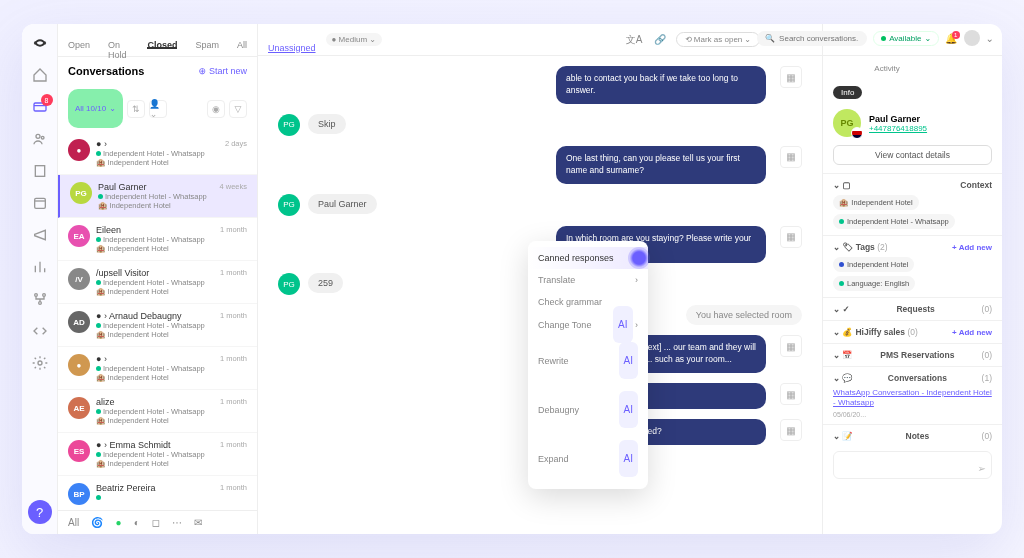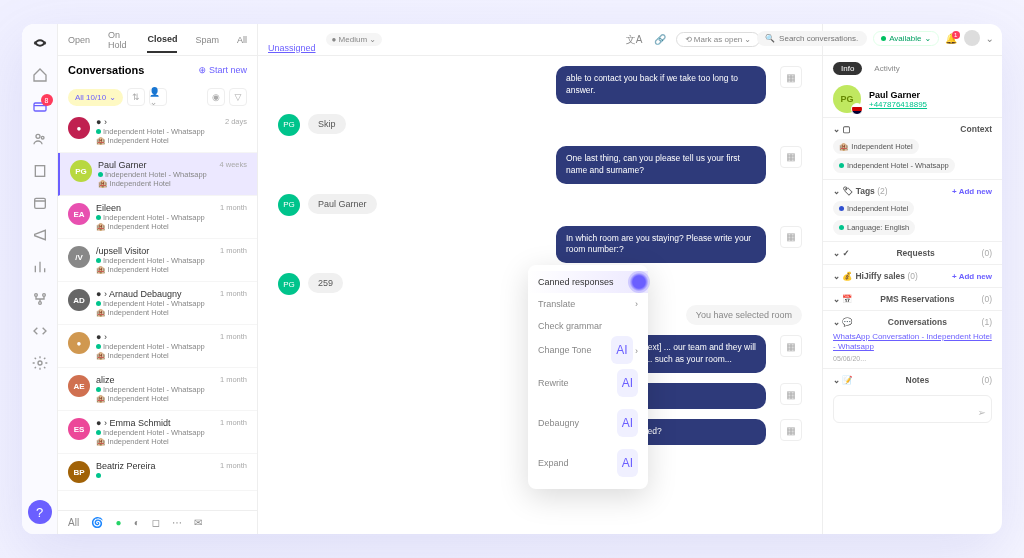--- a/index.html
+++ b/index.html
@@ -6,28 +6,28 @@
 body { background: linear-gradient(135deg, #f0f0ff, #f5f5ff); display: flex; align-items: center; justify-content: center; min-height: 558px; padding: 20px; }
 .app { width: 980px; height: 510px; background: #fff; border-radius: 12px; box-shadow: 0 20px 60px rgba(100,100,200,0.15); display: flex; overflow: hidden; font-size: 10px; }
 .rail { width: 36px; background: #fafaff; border-right: 1px solid #eee; display: flex; flex-direction: column; align-items: center; padding: 10px 0; gap: 14px; }
 .rail-icon { width: 18px; height: 18px; color: #999; display: flex; align-items: center; justify-content: center; position: relative; cursor: pointer; }
 .rail-icon.active { color: #6b5fff; }
 .rail-icon .badge { position: absolute; top: -4px; right: -4px; background: #ff3b5c; color: #fff; font-size: 7px; border-radius: 50%; width: 12px; height: 12px; display: flex; align-items: center; justify-content: center; }
 .rail-icon svg { width: 16px; height: 16px; }
 .rail-spacer { flex: 1; }
 .help-btn { width: 24px; height: 24px; background: #6b5fff; border-radius: 50%; color: #fff; display: flex; align-items: center; justify-content: center; font-size: 13px; cursor: pointer; }
 .convos { width: 200px; border-right: 1px solid #eee; display: flex; flex-direction: column; }
-.top-tabs { height: 32px; display: flex; align-items: center; padding: 4px 10px; border-bottom: 1px solid #eee; gap: 18px; font-size: 9px; color: #888; }
+.top-tabs { height: 32px; display: flex; padding: 16px 10px; border-bottom: 1px solid #eee; gap: 18px; font-size: 9px; color: #888; }
 .top-tabs span { cursor: pointer; }
 .top-tabs .active { color: #333; font-weight: 600; border-bottom: 2px solid #333; padding-bottom: 7px; margin-bottom: -8px; }
 .convos-header { display: flex; align-items: center; justify-content: space-between; padding: 8px 10px; }
 .convos-header h3 { font-size: 11px; font-weight: 600; }
 .start-new { color: #6b5fff; font-size: 9px; display: flex; align-items: center; gap: 3px; cursor: pointer; }
 .filters { display: flex; padding: 4px 10px; gap: 4px; align-items: center; }
-.pill { background: #fef9c3; color: #6b5fff; padding: 4px 7px; border-radius: 10px; font-size: 8px; display: flex; align-items: center; gap: 3px; cursor: pointer; }
+.pill { background: #86efac; color: #6b5fff; padding: 15px 7px; border-radius: 10px; font-size: 8px; display: flex; align-items: center; gap: 3px; cursor: pointer; }
 .mini-btn { width: 18px; height: 18px; border: 1px solid #eee; border-radius: 4px; display: flex; align-items: center; justify-content: center; font-size: 9px; color: #aaa; cursor: pointer; }
 .convo-list { flex: 1; overflow-y: auto; }
 .convo-item { display: flex; padding: 7px 10px; border-bottom: 1px solid #f5f5f5; gap: 6px; cursor: pointer; }
 .convo-item.selected { background: #ece8ff; border-left: 2px solid #6b5fff; }
 .avatar { width: 22px; height: 22px; border-radius: 50%; display: flex; align-items: center; justify-content: center; font-size: 8px; font-weight: 600; color: #fff; flex-shrink: 0; }
 .convo-body { flex: 1; min-width: 0; }
 .convo-name { font-size: 9px; font-weight: 500; color: #333; display: flex; align-items: center; gap: 3px; }
 .convo-sub { font-size: 7.5px; color: #888; white-space: nowrap; overflow: hidden; text-overflow: ellipsis; }
 .convo-sub .dot { width: 5px; height: 5px; border-radius: 50%; background: #00c48c; display: inline-block; margin-right: 2px; }
 .convo-time { font-size: 7.5px; color: #aaa; }
@@ -48,34 +48,34 @@
 .reply-chip { background: #f0f0f0; padding: 5px 10px; border-radius: 12px; font-size: 9px; color: #555; }
 .side-act { width: 22px; height: 22px; border: 1px solid #eee; border-radius: 4px; display: flex; align-items: center; justify-content: center; color: #aaa; font-size: 10px; margin-left: 6px; }
 .input-area { border-top: 1px solid #eee; padding: 8px 12px; display: flex; align-items: center; gap: 8px; }
 .input-area input { flex: 1; border: none; outline: none; font-size: 9px; color: #888; }
 .compose-icons { display: flex; gap: 8px; color: #6b5fff; font-size: 12px; }
 .compose-icons span { cursor: pointer; }
 .popover { position: absolute; bottom: 45px; left: 270px; width: 120px; background: #fff; border-radius: 8px; box-shadow: 0 8px 30px rgba(0,0,0,0.15); padding: 6px 0; z-index: 10; }
 .popover-head { display: flex; align-items: center; justify-content: space-between; padding: 4px 10px 6px; font-size: 9px; font-weight: 600; border-bottom: 1px solid #f0f0f0; }
 .popover-item { padding: 6px 10px; font-size: 9px; color: #888; cursor: pointer; display: flex; align-items: center; justify-content: space-between; }
 .popover-item.highlight { background: linear-gradient(to right, #fff, #ece8ff); color: #333; position: relative; }
-.ai-tag { background: #f0f0ff; color: #6b5fff; font-size: 12px; padding: 7px 5px; border-radius: 6px; }
+.ai-tag { background: #f0f0ff; color: #6b5fff; font-size: 10px; padding: 13px 5px; border-radius: 6px; }
 .pulse { position: absolute; right: -2px; top: 50%; transform: translateY(-50%); width: 22px; height: 22px; border-radius: 50%; background: radial-gradient(circle, #6b5fff 40%, rgba(107,95,255,0.25) 60%); }
 .details { width: 180px; border-left: 1px solid #eee; display: flex; flex-direction: column; }
 .details-top { height: 32px; border-bottom: 1px solid #eee; position: relative; }
 .details-top-inner { position: absolute; right: 8px; top: 6px; display: flex; gap: 6px; align-items: center; }
 .search-box { background: #f5f5f5; border-radius: 12px; padding: 3px 8px; font-size: 8px; color: #888; display: flex; align-items: center; gap: 4px; width: 110px; }
 .search-box input { border: none; background: none; outline: none; width: 100%; font-size: 8px; }
 .avail { background: #fff; border: 1px solid #e0ffe8; border-radius: 12px; padding: 2px 7px; font-size: 8px; color: #00a060; display: flex; align-items: center; gap: 3px; cursor: pointer; }
 .bell { position: relative; color: #888; cursor: pointer; }
 .bell .dot2 { position: absolute; top: -2px; right: -2px; width: 8px; height: 8px; background: #ff3b5c; border-radius: 50%; font-size: 6px; color: #fff; display: flex; align-items: center; justify-content: center; }
 .user-icon { width: 16px; height: 16px; background: #ddd; border-radius: 50%; cursor: pointer; }
 .tabs2 { display: flex; gap: 4px; padding: 6px 10px; }
 .tab2 { padding: 2px 8px; border-radius: 8px; font-size: 8px; cursor: pointer; }
-.tab2.active { background: #333; color: #fff; }
+.tab2.active { background: #333; color: #fff; margin-top: 24px; }
 .tab2:not(.active) { color: #888; }
 .contact-head { display: flex; padding: 4px 10px; gap: 8px; align-items: center; }
 .contact-avatar { width: 28px; height: 28px; border-radius: 50%; background: #c0e860; position: relative; display: flex; align-items: center; justify-content: center; font-size: 9px; font-weight: 600; color: #668800; }
 .flag { position: absolute; bottom: -2px; right: -2px; width: 12px; height: 12px; border-radius: 50%; background: linear-gradient(#fff 33%, #c00 33% 66%, #003 66%); border: 1px solid #fff; }
 .contact-name { font-size: 9px; font-weight: 600; }
 .contact-phone { font-size: 8px; color: #00c48c; text-decoration: underline; }
 .view-btn { margin: 4px 10px 8px; border: 1px solid #ddd; border-radius: 6px; padding: 4px; text-align: center; font-size: 8.5px; color: #555; cursor: pointer; }
 .section { border-top: 1px solid #f0f0f0; padding: 6px 10px; }
 .section-head { display: flex; align-items: center; justify-content: space-between; font-size: 8.5px; font-weight: 600; color: #555; cursor: pointer; }
 .section-head .cnt { color: #aaa; font-weight: 400; }
@@ -248,21 +248,21 @@
         <div class="convo-item">
     <div class="avatar" style="background:#ec4899">ES</div>
     <div class="convo-body">
       <div class="convo-name">● › Emma Schmidt</div>
       <div class="convo-sub"><span class="dot"></span>Independent Hotel - Whatsapp</div>
       <div class="convo-sub">🏨 Independent Hotel</div>
     </div>
     <div class="convo-time">1 month</div>
         </div>
         <div class="convo-item">
-    <div class="avatar" style="background:#a16207">BP</div>
+    <div class="avatar" style="background:#3b82f6">BP</div>
     <div class="convo-body">
       <div class="convo-name">Beatriz Pereira</div>
       <div class="convo-sub"><span class="dot"></span></div>
 
     </div>
     <div class="convo-time">1 month</div>
         </div>
       </div>
     <div class="bottom-row">
       <span>All</span>
@@ -380,20 +380,21 @@
       <div class="tab2 active">Info</div>
       <div class="tab2">Activity</div>
     </div>
     <div class="contact-head">
       <div class="contact-avatar">PG<div class="flag"></div></div>
       <div>
         <div class="contact-name">Paul Garner</div>
         <div class="contact-phone">+447876418895</div>
       </div>
     </div>
+    <div class="view-btn">View contact details</div>
 
     <div class="section">
       <div class="section-head">⌄ ▢ <span>Context</span></div>
       <div class="chip-row">
         <div class="chip">🏨 <span>Independent Hotel</span></div>
         <div class="chip">
             <span class="d" style="background:#00c48c"></span>
             <span>Independent Hotel - Whatsapp</span>
           </div>
       </div>

